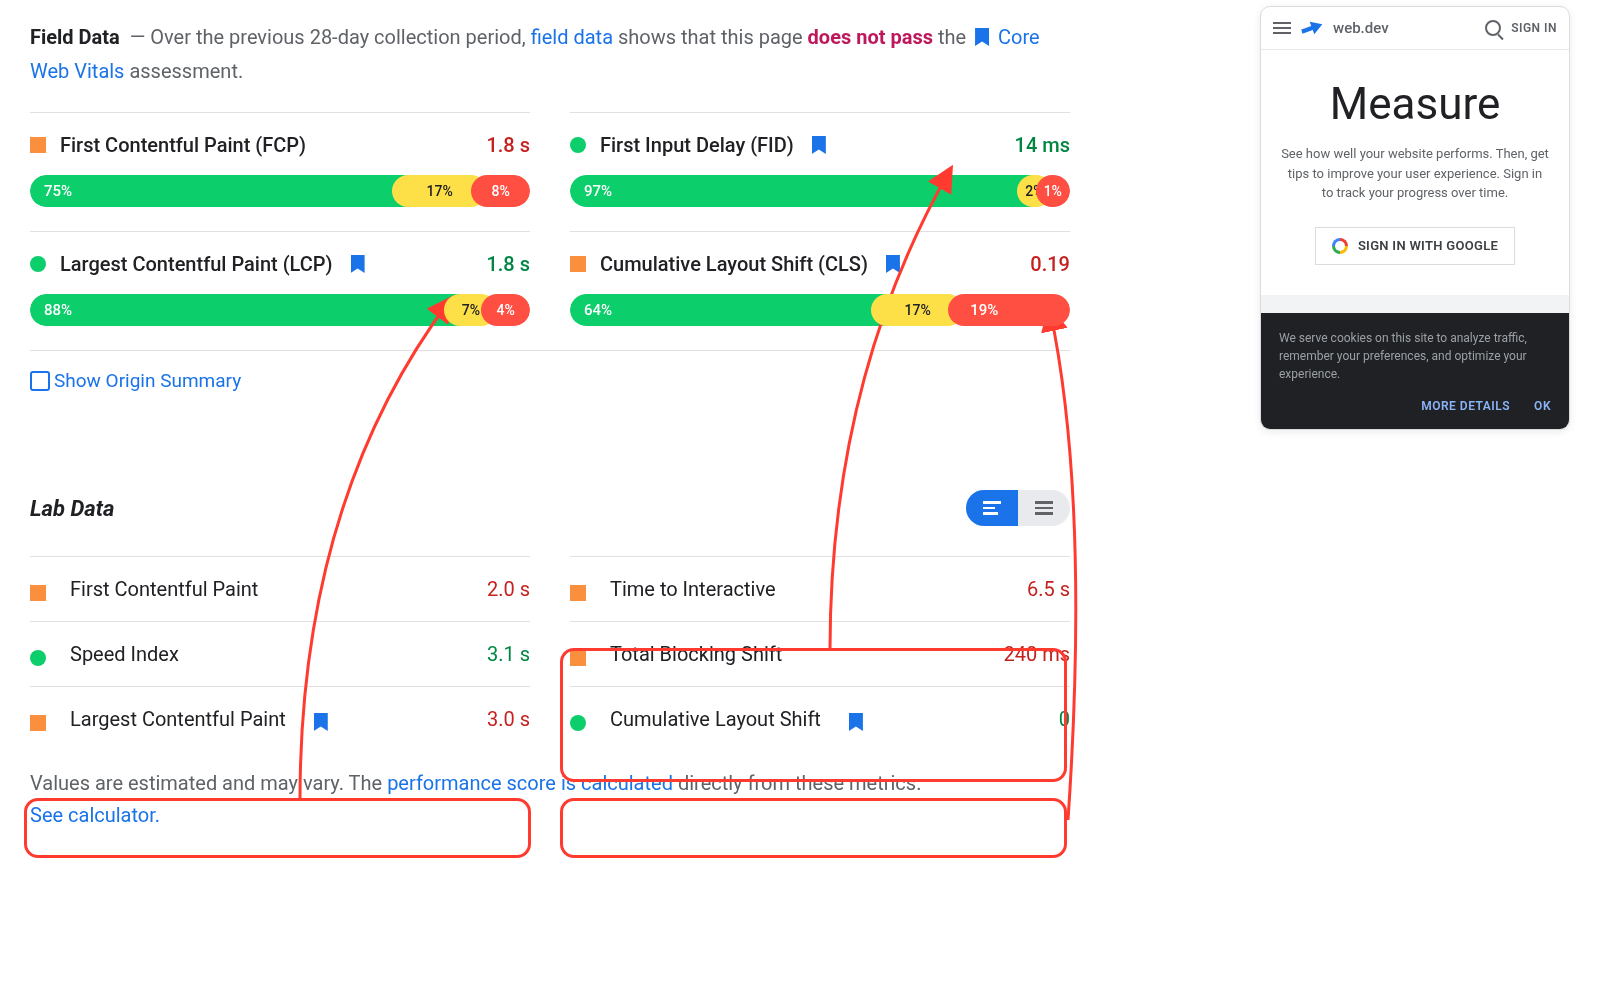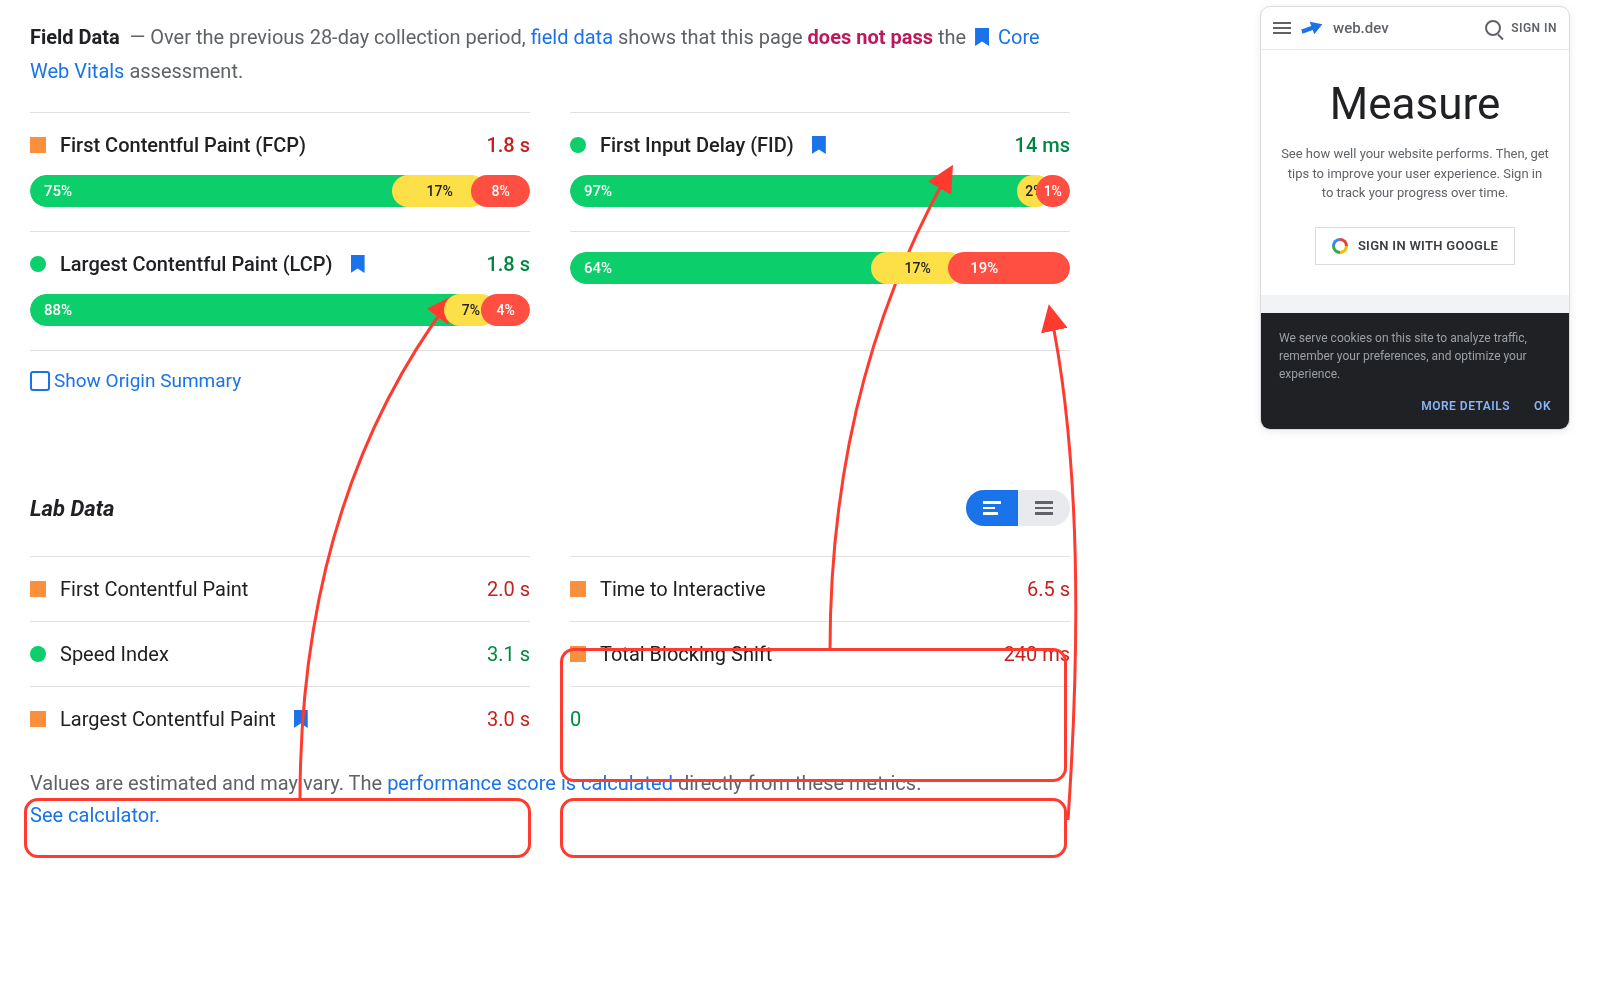--- a/index.html
+++ b/index.html
@@ -35,21 +35,21 @@
 .lab-title { font-size: 22px; font-weight: 700; color: #202124; font-style: italic; }
 .view-toggle { display: flex; border-radius: 20px; overflow: hidden; background: #e8eaed; }
 .toggle-half { width: 52px; height: 36px; display: flex; align-items: center; justify-content: center; }
 .toggle-half.active { background: #1a73e8; }
 .toggle-lines { display: flex; flex-direction: column; gap: 3px; align-items: flex-start; }
 .toggle-lines span { height: 2.5px; background: #fff; display: block; }
 .toggle-lines.inactive span { background: #5f6368; }
 .lab-grid { display: grid; grid-template-columns: 1fr 1fr; column-gap: 40px; position: relative; }
 .lab-row { display: flex; align-items: center; justify-content: space-between; padding: 20px 0; border-top: 1px solid #e0e0e0; }
 .lab-row:first-child { border-top: 1px solid #e0e0e0; }
-.lab-left { display: flex; align-items: center; gap: 14px; }
+.lab-left { display: flex; align-items: flex-end; gap: 24px; }
 .lab-name { font-size: 20px; color: #202124; }
 .lab-value { font-size: 20px; font-weight: 400; }
 .highlight-box { position: absolute; border: 3px solid #ff3b30; border-radius: 14px; pointer-events: none; }
 .footer-note { font-size: 20px; color: #5f6368; margin-top: 16px; line-height: 1.6; max-width: 900px; }
 .phone { position: absolute; right: 30px; top: 6px; width: 310px; border: 1px solid #dadce0; border-radius: 10px; overflow: hidden; background: #fff; box-shadow: 0 2px 8px rgba(0,0,0,0.08); }
 .phone-header { display: flex; align-items: center; padding: 10px 12px; gap: 10px; border-bottom: 1px solid #e8eaed; }
 .hamburger { width: 18px; display: flex; flex-direction: column; gap: 3px; }
 .hamburger span { height: 2px; background: #5f6368; }
 .logo-arrow { width: 22px; height: 22px; background: #1a73e8; clip-path: polygon(0 40%, 50% 40%, 50% 20%, 100% 50%, 50% 80%, 50% 60%, 0 60%); transform: rotate(-20deg); }
 .webdev-text { font-size: 15px; color: #5f6368; font-weight: 500; flex: 1; }
@@ -129,20 +129,28 @@
         <span class="metric-value val-green">1.8 s</span>
       </div>
       <div class="dist-bar">
         <div class="dist-seg seg-green" style="flex:88">88%</div>
         <div class="dist-seg seg-orange vsmall" style="flex:9">7%</div>
         <div class="dist-seg seg-red vsmall" style="flex:8">4%</div>
       </div>
     </div>
 
     <div class="metric-block">
+      <div class="metric-header">
+        <div class="metric-left">
+          <span class="marker square-orange"></span>
+          <span class="metric-name">Cumulative Layout Shift (CLS)</span>
+          <span class="bookmark-icon"></span>
+        </div>
+        <span class="metric-value val-orange">0.19</span>
+      </div>
       <div class="dist-bar">
         <div class="dist-seg seg-green" style="flex:64">64%</div>
         <div class="dist-seg seg-orange small" style="flex:17">17%</div>
         <div class="dist-seg seg-red" style="flex:19">19%</div>
       </div>
     </div>
   </div>
 
   <div class="show-origin">
     <span class="checkbox-empty"></span>
@@ -203,20 +211,25 @@
         <span class="lab-value val-orange">6.5 s</span>
       </div>
       <div class="lab-row">
         <div class="lab-left">
             <span class="marker square-orange"></span>
             <span class="lab-name">Total Blocking Shift</span>
           </div>
         <span class="lab-value val-orange">240 ms</span>
       </div>
       <div class="lab-row">
+        <div class="lab-left">
+            <span class="marker circle-green"></span>
+            <span class="lab-name">Cumulative Layout Shift</span>
+            <span class="bookmark-icon"></span>
+          </div>
         <span class="lab-value val-green">0</span>
       </div>
     </div>
   </div>
 
   <div class="footer-note">
     <span>Values are estimated and may vary. The</span>
     <span class="link-blue">performance score is calculated</span>
     <span>directly from these metrics.</span>
     <span class="link-blue">See calculator.</span>

